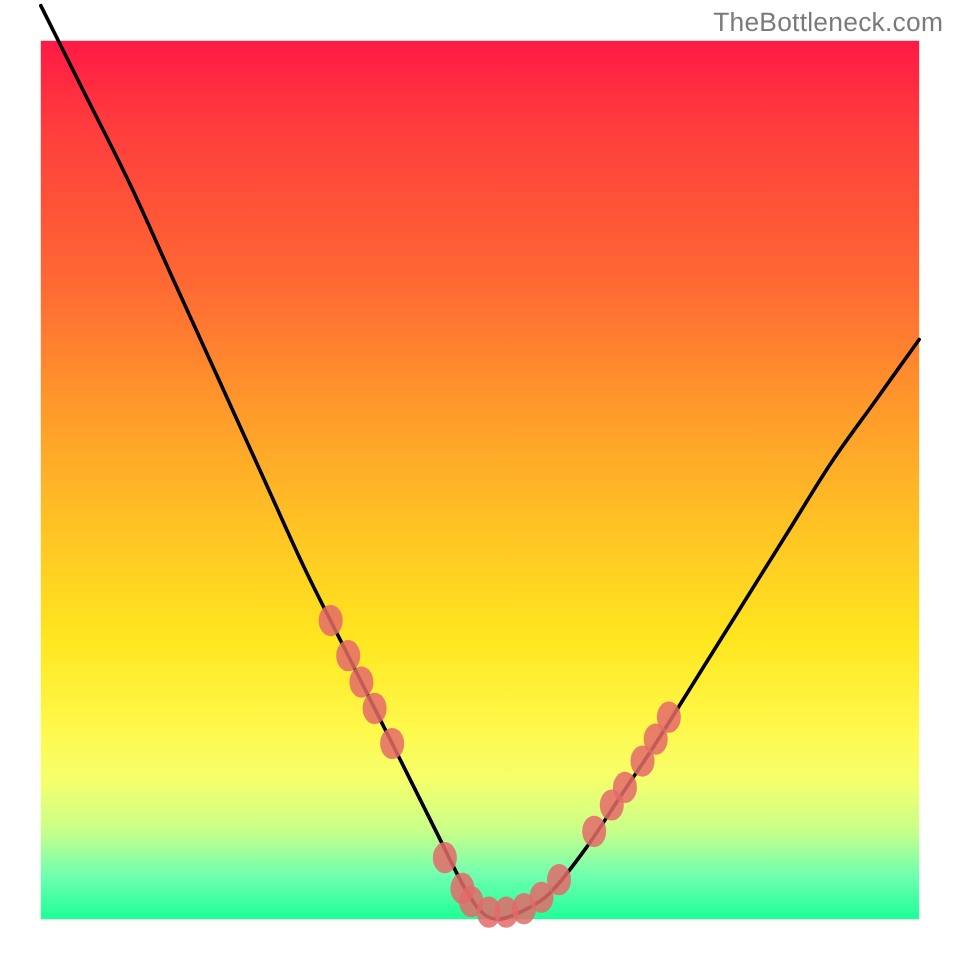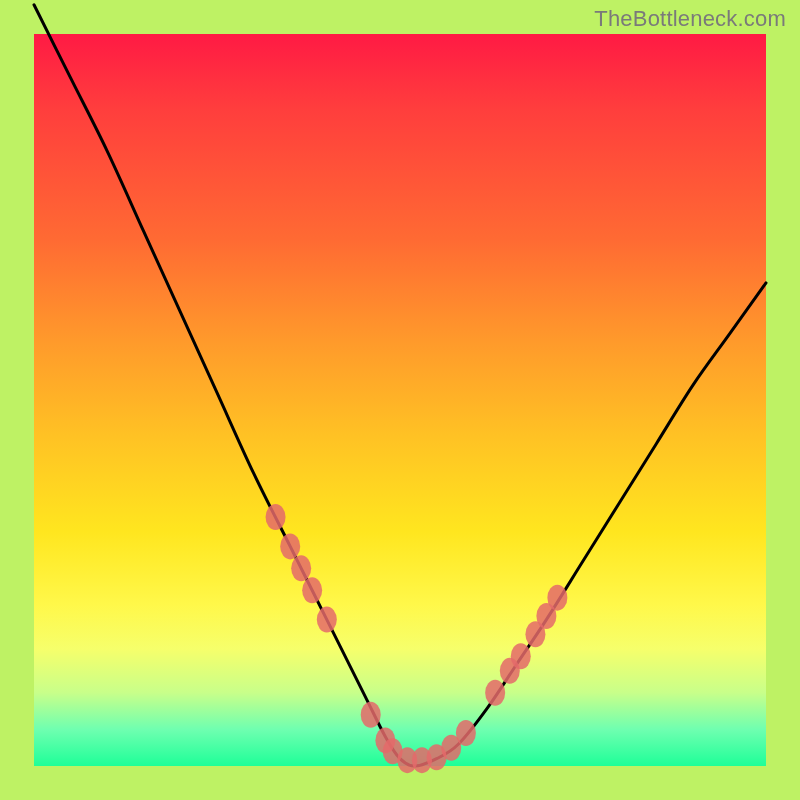--- a/index.html
+++ b/index.html
@@ -10,21 +10,21 @@
     background: #000;
     overflow: hidden;
     font-family: Arial, Helvetica, sans-serif;
   }
   .frame {
     position: absolute;
     left: 0;
     top: 0;
     width: 800px;
     height: 800px;
-    background: #bef264;
+    background: #ffffff;
   }
   .plot-area {
     position: absolute;
     left: 34px;
     top: 34px;
     width: 732px;
     height: 732px;
     
     background: linear-gradient(to bottom,
       #ff1a44 0%,

